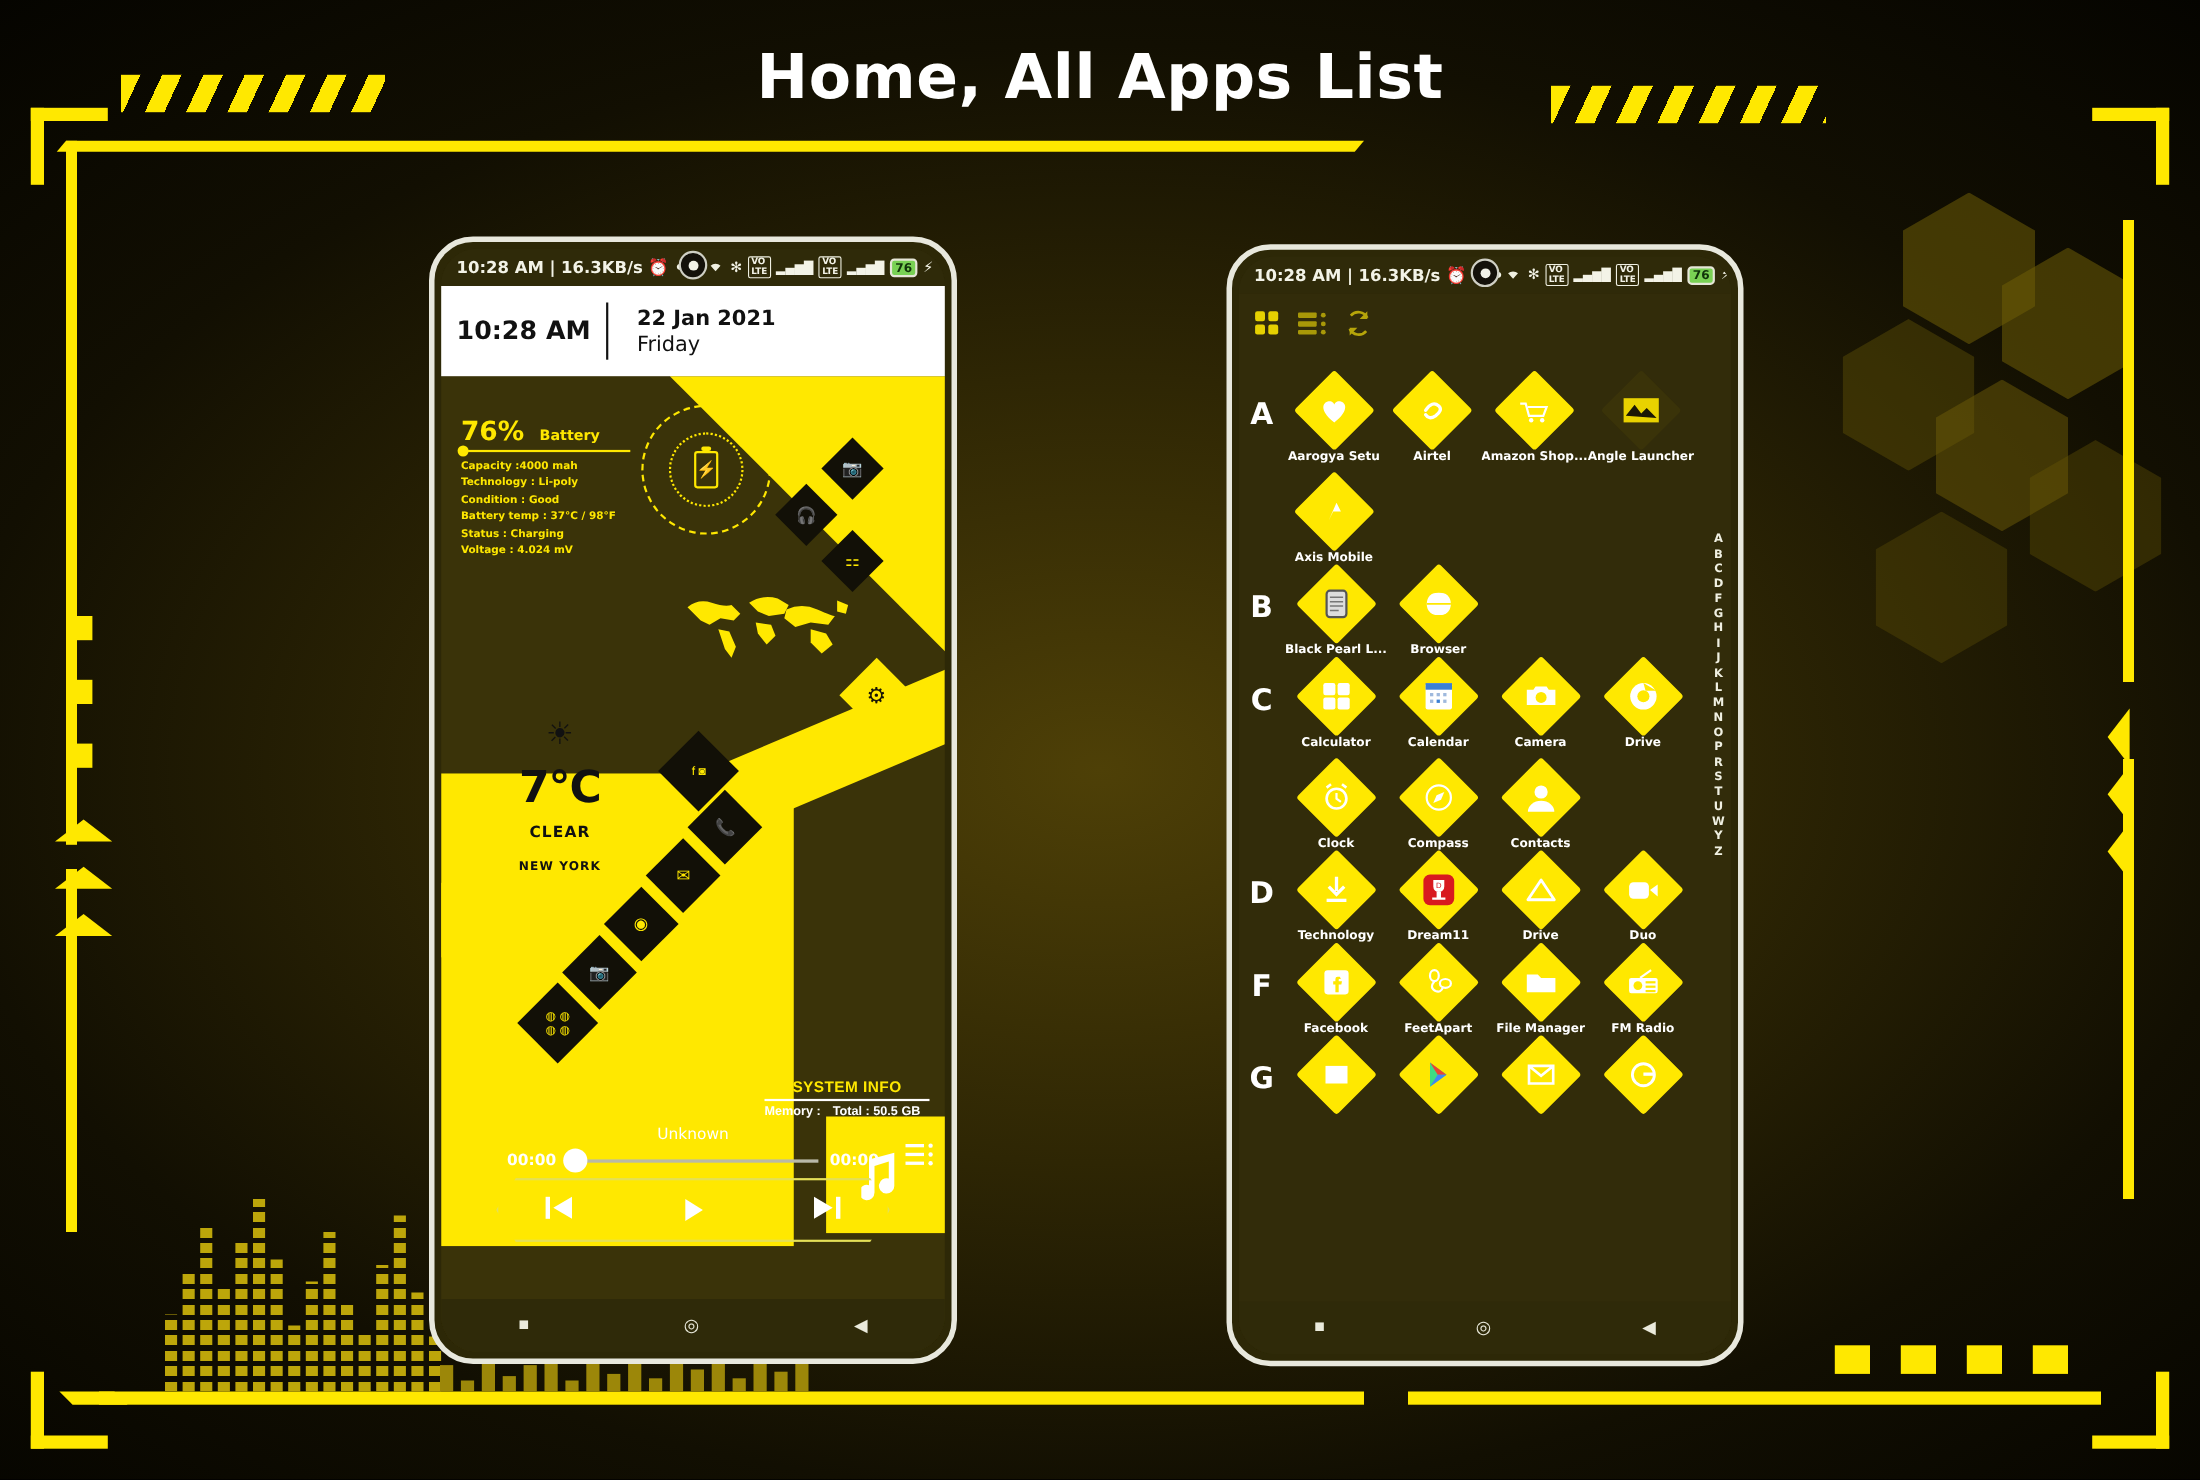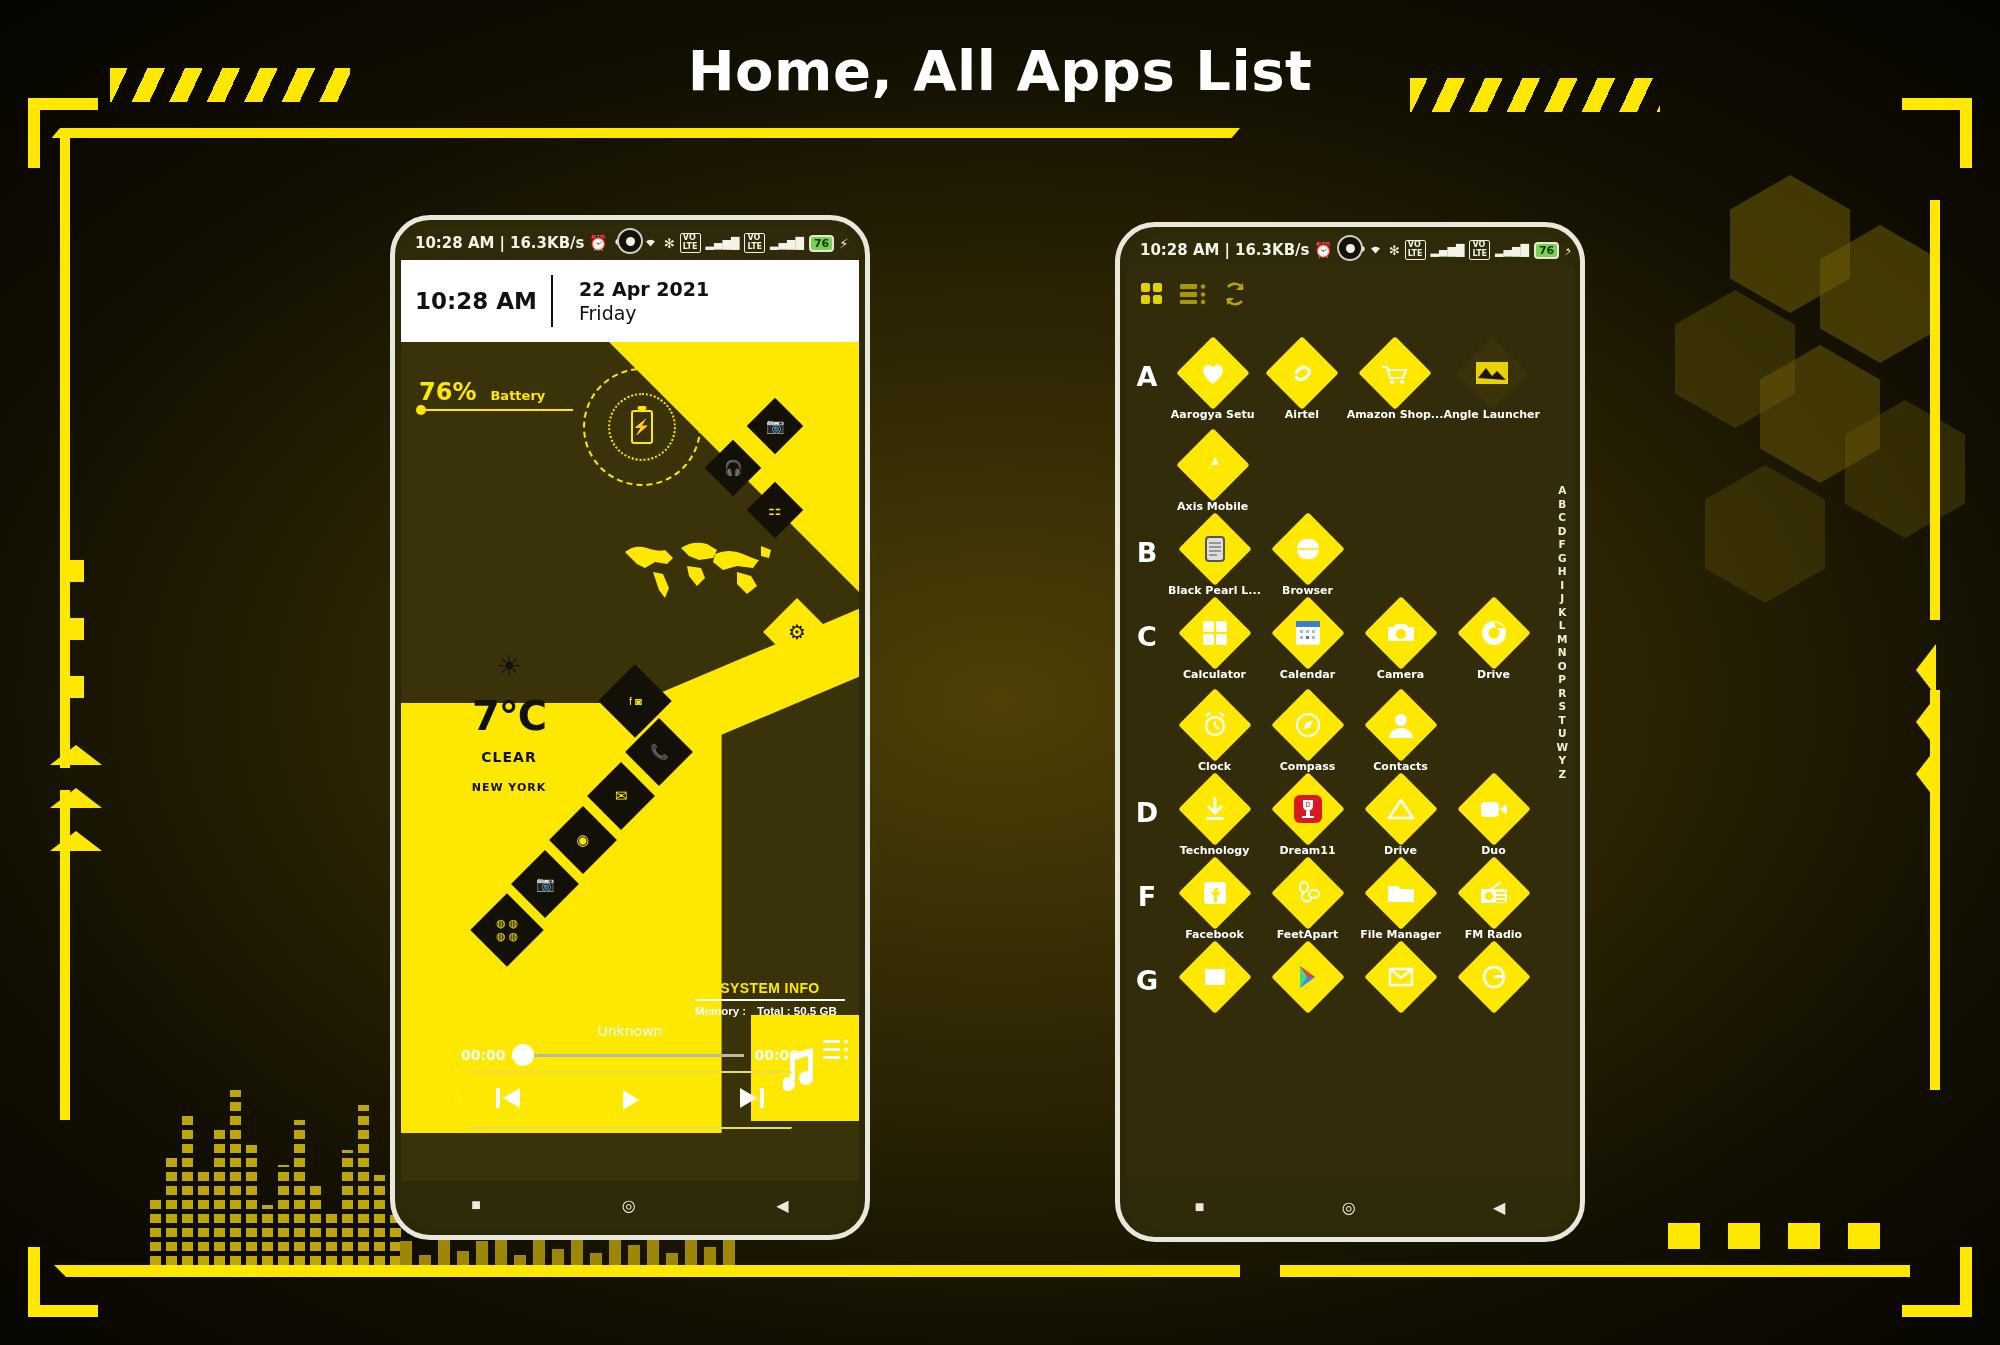--- a/index.html
+++ b/index.html
@@ -319,41 +319,49 @@
 
       <div id="home">
         <div class="tri-top"></div>
         <div class="y-wedge"></div>
         <div class="big-yellow"></div>
 
         <div id="clockcard">
           <div class="t">10:28 AM</div>
           <div class="sep"></div>
           <div class="d">
-            <div class="d1">22 Apr 2021</div>
+            <div class="d1">22 Jan 2021</div>
             <div class="d2">Friday</div>
           </div>
         </div>
 
         <div class="diamond-ic" style="left:354px; top:146px;">
             <span>📷</span>
           </div>
         <div class="diamond-ic" style="left:312px; top:188px;">
             <span>🎧</span>
           </div>
         <div class="diamond-ic" style="left:354px; top:230px;">
             <span>⚏</span>
           </div>
 
         <div class="batt-wrap">
           <div class="batt-head">
             <span class="pct">76%</span>
             <span class="lbl">Battery</span>
           </div>
           <div class="batt-line"></div>
+          <div class="batt-rows">
+            <div>Capacity :4000 mah</div>
+            <div>Technology : Li-poly</div>
+            <div>Condition : Good</div>
+            <div>Battery temp : 37°C / 98°F</div>
+            <div>Status : Charging</div>
+            <div>Voltage : 4.024 mV</div>
+          </div>
         </div>
         <div class="gauge">
             <div class="bi">⚡</div>
           </div>
 
         <svg id="worldmap" viewBox="0 0 160 70">
           <g fill="#ffe800">
             <path d="M6 20 q10-8 22-4 t18 2 l8 8-6 6-12-2-10 6-8-4z"></path>
             <path d="M34 40 l10 2 6 14-4 10-6-8-4-12z"></path>
             <path d="M62 16 q12-8 26-4 l10 6-4 8-14 2-10-4z"></path>

